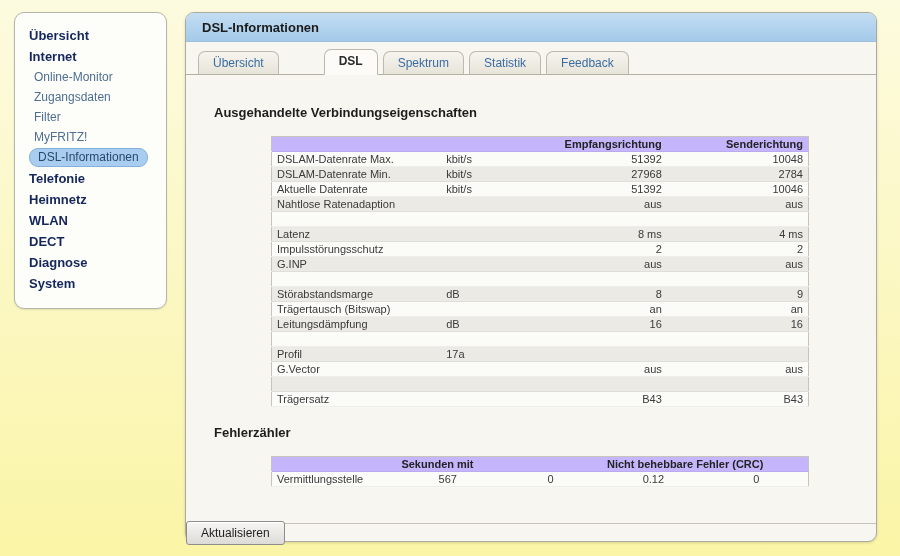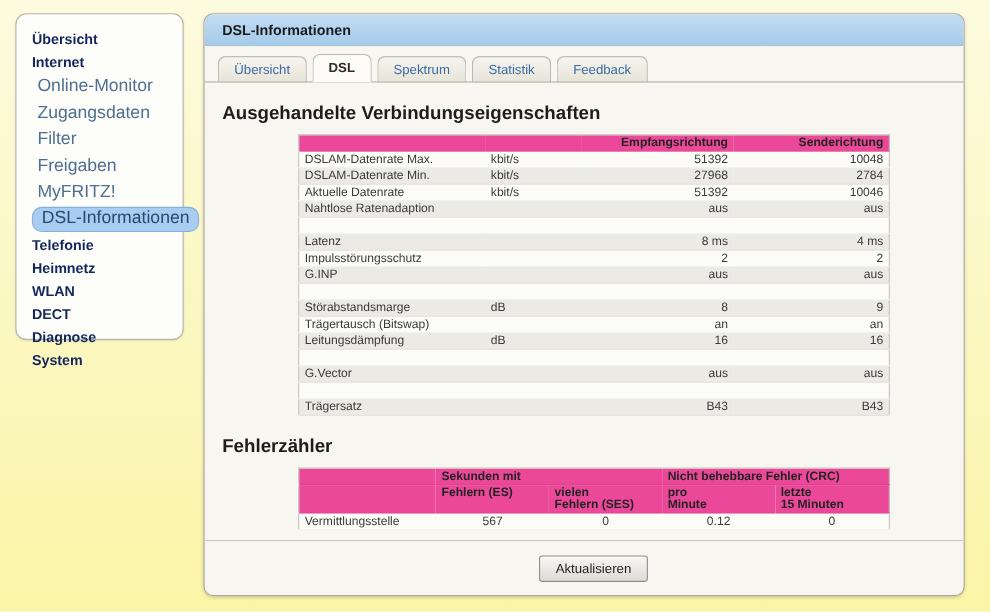--- a/index.html
+++ b/index.html
@@ -9,21 +9,21 @@
     font-family:"Liberation Sans", sans-serif;
     background:linear-gradient(180deg,#fdfbdf 0%,#fbf7c0 55%,#faf5a6 100%);
   }
   
   .sidebar {
     position:absolute; left:14px; top:12px; width:153px; height:297px;
     background:#fdfdfa; border:1px solid #b5b5ac; border-radius:10px;
     padding:12px 6px 0 10px; box-shadow:0 1px 2px rgba(0,0,0,.10);
   }
   .nav-main { font-size:13px; font-weight:bold; color:#14265c; padding:3px 4px; cursor:pointer; white-space:nowrap; }
-  .nav-sub  { font-size:16px; color:#4e6f90; padding:3px 4px 3px 9px; cursor:pointer; white-space:nowrap; }
+  .nav-sub  { font-size:12px; color:#4e6f90; padding:3px 4px 3px 9px; cursor:pointer; white-space:nowrap; }
   .nav-sub .sel-pill {
     display:inline-block; background:#a9cdf0; border:1px solid #83b1da;
     border-radius:9px; padding:1px 8px 2px; margin:-2px 0 -2px -5px; color:#27496b;
   }
   
   .panel {
     position:absolute; left:185px; top:12px; width:692px; height:530px;
     background:#f8f6f0; border:1px solid #abaaa0; border-radius:9px;
     box-shadow:0 1px 3px rgba(0,0,0,.15);
   }
@@ -35,65 +35,64 @@
   }
   .tabbar { display:flex; align-items:flex-end; padding:7px 12px 0; border-bottom:1px solid #b3b0a4; }
   .tab {
     font-size:12px; color:#3a6ca3; cursor:pointer; white-space:nowrap;
     background:linear-gradient(180deg,#f6f4ee,#e7e4d9);
     border:1px solid #bcb9ae; border-bottom:1px solid #b3b0a4;
     border-radius:7px 7px 0 0; padding:4px 14px; margin-right:5px; margin-bottom:-1px;
   }
   .tab.active {
     background:#fcfbf7; color:#2c2c2c; font-weight:bold;
-    border-bottom:1px solid #fcfbf7; padding-bottom:6px;
+    border-bottom:1px solid #fcfbf7; padding-bottom:6px;margin-left:40px;
   }
   .content { padding:14px 16px 0 12px; }
-  .section-title { font-size:17px; font-weight:bold; color:#1d1d1d; margin:4px; }
+  .section-title { font-size:13px; font-weight:bold; color:#1d1d1d; margin:16px; }
   .section-title.second { margin-top:18px; }
   
   table.data {
     border-collapse:collapse; width:538px; margin:9px 0 0 73px;
     font-size:11px; line-height:11px; color:#3a3a3a;
     border:1px solid #c6c4bc; background:#fbfbf8;
   }
   table.data th, table.data td { padding:2px 5px 1px; border-bottom:1px solid rgba(0,0,0,.05); }
-  table.data thead tr { background:#ec4899; }
+  table.data thead tr { background:#c4b5fd; }
   table.data thead th { font-weight:bold; color:#232323; }
   table.data tbody tr:nth-child(odd)  { background:#fbfbf8; }
   table.data tbody tr:nth-child(even) { background:#eceae5; }
   .conn thead th.num { text-align:right; }
   .conn td.rx, .conn td.tx { text-align:right; }
   .conn td.lbl, .conn td.unit { text-align:left; }
   .err thead th { text-align:left; vertical-align:top; white-space:pre-line; }
   .err tbody td { text-align:center; }
   .err tbody td.lbl { text-align:left; }
   
   .panel-footer {
-    position:absolute; left:0; right:0; bottom:0; height:50px;
+    position:absolute; left:0; right:0; bottom:0; height:18px;
     border-top:1px solid #c6c4ba; border-radius:0 0 8px 8px;
-    display:flex; align-items:center; justify-content:center; padding-right:9px;padding-left:26px;
+    display:flex; align-items:center; justify-content:flex-start; padding-right:9px;
   }
   .btn {
     font-family:inherit; font-size:12px; color:#1f1f1f; cursor:pointer;
     background:linear-gradient(180deg,#f7f6f4,#dddbd7);
     border:1px solid #8e8d89; border-radius:3px; padding:4px 14px;
     box-shadow:inset 0 1px 0 #fff;
   }
 </style>
 </head>
 <body>
 
 <nav class="sidebar" id="sidebar">
     <div class="nav-main"><span>Übersicht</span></div>
     <div class="nav-main"><span>Internet</span></div>
     <div class="nav-sub"><span>Online-Monitor</span></div>
     <div class="nav-sub"><span>Zugangsdaten</span></div>
     <div class="nav-sub"><span>Filter</span></div>
-    <div class="nav-sub"><span>Freigaben</span></div>
     <div class="nav-sub"><span>MyFRITZ!</span></div>
     <div class="nav-sub"><span class="sel-pill">DSL-Informationen</span></div>
     <div class="nav-main"><span>Telefonie</span></div>
     <div class="nav-main"><span>Heimnetz</span></div>
     <div class="nav-main"><span>WLAN</span></div>
     <div class="nav-main"><span>DECT</span></div>
     <div class="nav-main"><span>Diagnose</span></div>
     <div class="nav-main"><span>System</span></div>
   </nav>
 
@@ -190,20 +189,26 @@
           <tr>
             <td class="lbl">Leitungsdämpfung</td>
             <td class="unit">dB</td>
             <td class="rx">16</td>
             <td class="tx">16</td>
           </tr>
           <tr>
             <td colspan="4">&nbsp;</td>
           </tr>
           <tr>
+            <td class="lbl">Profil</td>
+            <td class="unit">17a</td>
+            <td class="rx"></td>
+            <td class="tx"></td>
+          </tr>
+          <tr>
             <td class="lbl">G.Vector</td>
             <td class="unit"></td>
             <td class="rx">aus</td>
             <td class="tx">aus</td>
           </tr>
           <tr>
             <td colspan="4">&nbsp;</td>
           </tr>
           <tr>
             <td class="lbl">Trägersatz</td>
@@ -223,30 +228,20 @@
           <col style="width:103px">
           <col style="width:103px">
           <col style="width:104px">
         </colgroup>
       <thead id="err-head">
           <tr>
             <th></th>
             <th colspan="2">Sekunden mit</th>
             <th colspan="2">Nicht behebbare Fehler (CRC)</th>
           </tr>
-          <tr>
-            <th></th>
-            <th>Fehlern (ES)</th>
-            <th>vielen
-Fehlern (SES)</th>
-            <th>pro
-Minute</th>
-            <th>letzte
-15 Minuten</th>
-          </tr>
         </thead>
       <tbody id="err-body">
           <tr>
             <td class="lbl">Vermittlungsstelle</td>
             <td>567</td>
             <td>0</td>
             <td>0.12</td>
             <td>0</td>
           </tr>
         </tbody>

